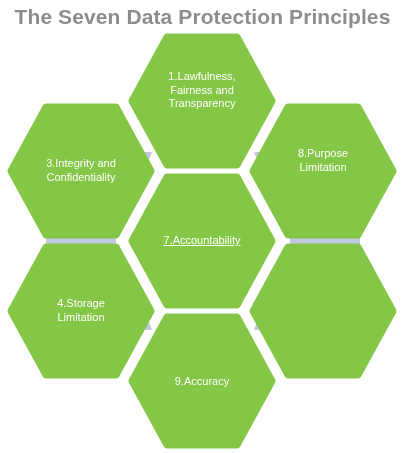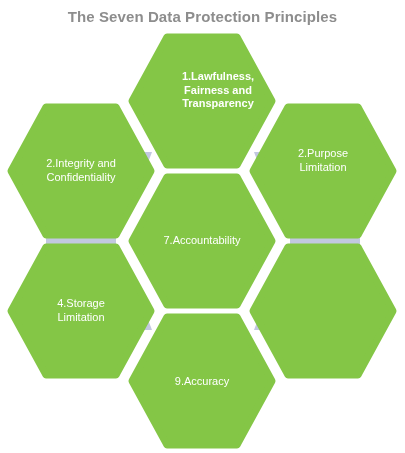--- a/index.html
+++ b/index.html
@@ -20,21 +20,21 @@
     width: 405px;
     height: 453px;
     background: #ffffff;
   }
   #diagram-title {
     position: absolute;
     left: 0;
     top: 6px;
     width: 405px;
     text-align: center;
-    font-size: 15px;
+    font-size: 21px;
     font-weight: bold;
     color: #8d8d8d;
     letter-spacing: 0.1px;
     line-height: 22px;
     white-space: nowrap;
   }
   #hex-svg {
     position: absolute;
     left: 0;
     top: 0;
@@ -86,31 +86,31 @@
       <polygon points="46,247 116,247 151,311 116,375 46,375 11,311" fill="#84c646" stroke="#84c646" stroke-width="7" stroke-linejoin="round"></polygon>
 
       <polygon points="288,247 358,247 393,311 358,375 288,375 253,311" fill="#84c646" stroke="#84c646" stroke-width="7" stroke-linejoin="round"></polygon>
 
       <polygon points="167,317 237,317 272,381 237,445 167,445 132,381" fill="#84c646" stroke="#84c646" stroke-width="7" stroke-linejoin="round"></polygon>
 
       <polygon points="167,177 237,177 272,241 237,305 167,305 132,241" fill="#84c646" stroke="#84c646" stroke-width="7" stroke-linejoin="round"></polygon>
     </g>
   </svg>
 
-  <div class="hex-label" style="left: 148px; top: 70px; width: 140px; color: rgb(255, 255, 255); font-weight: bold;">1.Lawfulness,
+  <div class="hex-label" style="left: 132px; top: 70px; width: 140px; color: rgb(255, 255, 255);">1.Lawfulness,
 Fairness and
 Transparency</div>
 
-  <div class="hex-label" style="left: 253px; top: 147px; width: 140px; color: rgb(255, 255, 255);">2.Purpose
+  <div class="hex-label" style="left: 253px; top: 147px; width: 140px; color: rgb(255, 255, 255);">8.Purpose
 Limitation</div>
 
 
   <div class="hex-label" style="left: 132px; top: 375px; width: 140px; color: rgb(255, 255, 255);">9.Accuracy</div>
 
   <div class="hex-label" style="left: 11px; top: 297px; width: 140px; color: rgb(255, 255, 255);">4.Storage
 Limitation</div>
 
-  <div class="hex-label" style="left: 11px; top: 157px; width: 140px; color: rgb(255, 255, 255);">2.Integrity and
+  <div class="hex-label" style="left: 11px; top: 157px; width: 140px; color: rgb(255, 255, 255);">3.Integrity and
 Confidentiality</div>
 
-  <div class="hex-label" style="left: 132px; top: 234px; width: 140px; color: rgb(255, 255, 255);">7.Accountability</div>
+  <div class="hex-label" style="left: 132px; top: 234px; width: 140px; color: rgb(255, 255, 255); text-decoration: underline;">7.Accountability</div>
 
 </div>
 
 </body></html>

